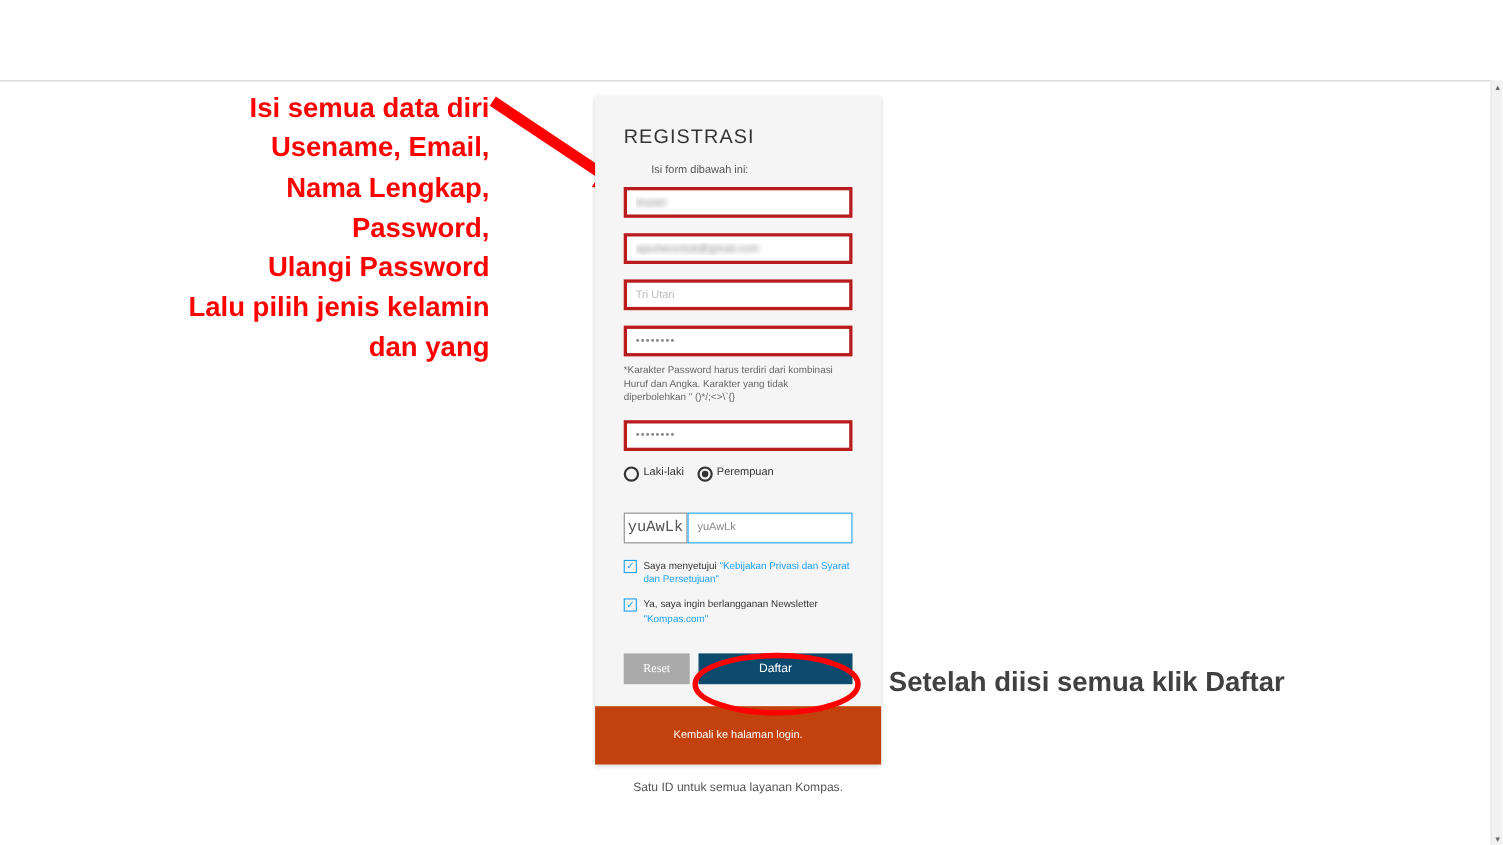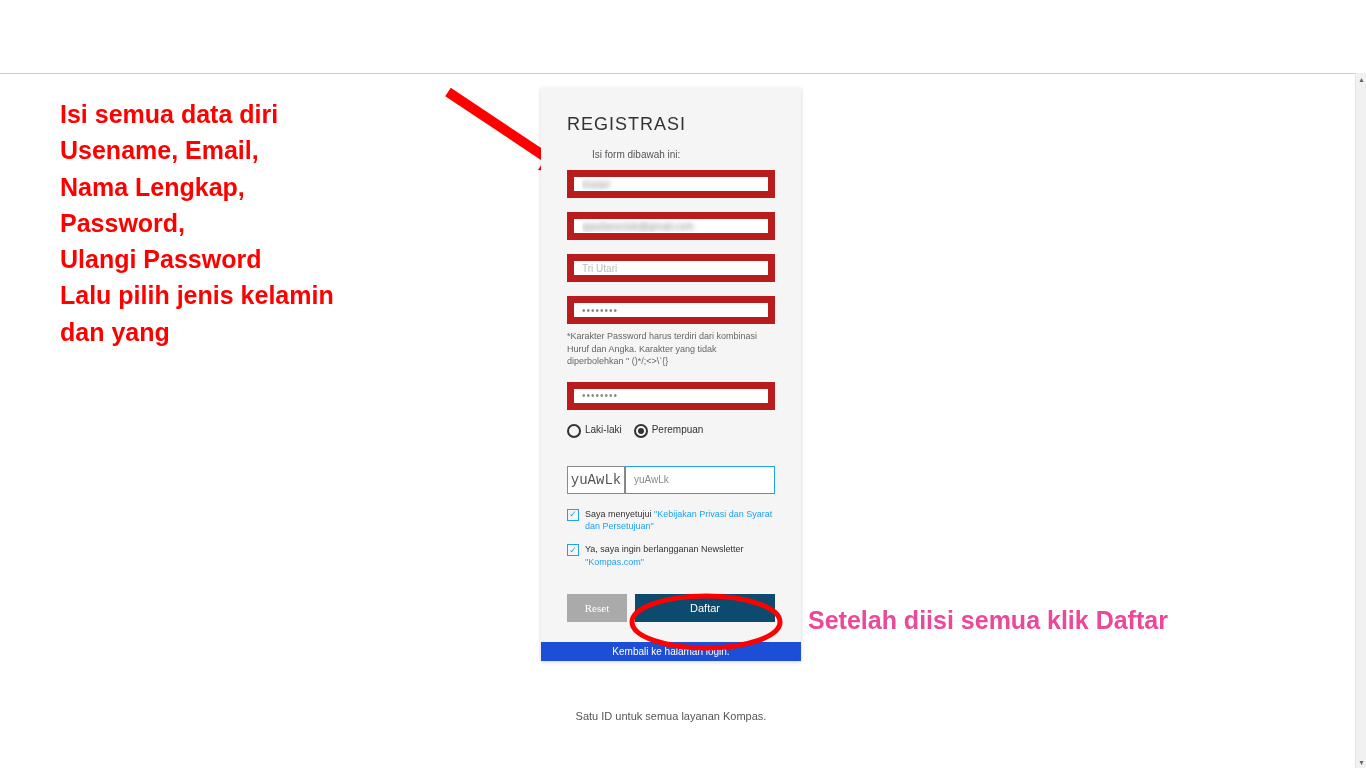--- a/index.html
+++ b/index.html
@@ -62,21 +62,21 @@
   }
   .help-text {
     font-size: 10px;
     color: #555;
     margin-bottom: 10px;
     padding-left: 25px;
   }
   .field {
     width: 100%;
     height: 28px;
-    border: 7px solid #b91c1c;
+    border: 3px solid #b91c1c;
     background: #fff;
     padding: 0 8px;
     font-size: 10px;
     color: #bbbbbb;
     margin-bottom: 14px;
     display: block;
     font-family: inherit;
   }
   .field.blur { color: transparent; text-shadow: 0 0 5px rgba(120,120,120,0.9); }
   .pw-hint {
@@ -138,49 +138,49 @@
   .link-text { color: #1ea1f3; }
   .btn-row { display: flex; gap: 8px; margin-top: 26px; }
   .btn {
     height: 28px; border: none; font-size: 11px; color: #fff;
     display: flex; align-items: center; justify-content: center;
     cursor: pointer; font-family: inherit;
   }
   .btn-reset { background: #aaaaaa; width: 60px; font-family: Liberation Serif, serif; }
   .btn-daftar { background: #0c4a6e; flex: 1; text-align: center; }
   .card-footer {
-    background: #1d4ed8; color: #fff; text-align: center;
-    font-size: 10px; padding: 4px 0;
+    background: #c2410c; color: #fff; text-align: center;
+    font-size: 10px; padding: 21px 0;
   }
   .footer-note {
     position: absolute;
     left: 540px; top: 710px; width: 262px;
     text-align: center;
     font-size: 11px;
     color: #555;
   }
   
   .anno-left {
     position: absolute;
     left: 60px; top: 80px;
     width: 385px;
+    text-align: right;
     font-family: Arial, Helvetica, sans-serif;
     font-weight: 700;
     font-size: 25px;
     color: #ff0000;
     line-height: 1.45;
-    margin-top: 16px;
   }
   .anno-right {
     position: absolute;
     left: 808px; top: 606px;
     font-family: Arial, Helvetica, sans-serif;
     font-weight: 700;
     font-size: 25px;
-    color: #ec4899;
+    color: #404040;
   }
   .arrow-svg {
     position: absolute;
     left: 440px; top: 70px;
     width: 140px; height: 120px;
     pointer-events: none;
   }
   .ellipse-svg {
     position: absolute;
     left: 624px; top: 590px;

